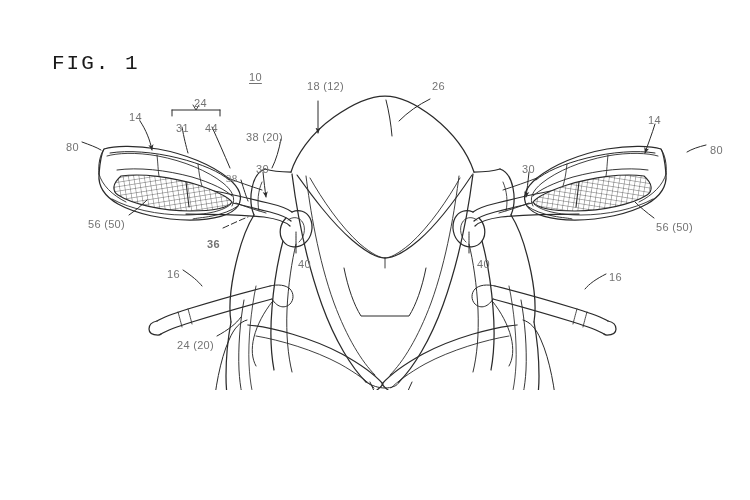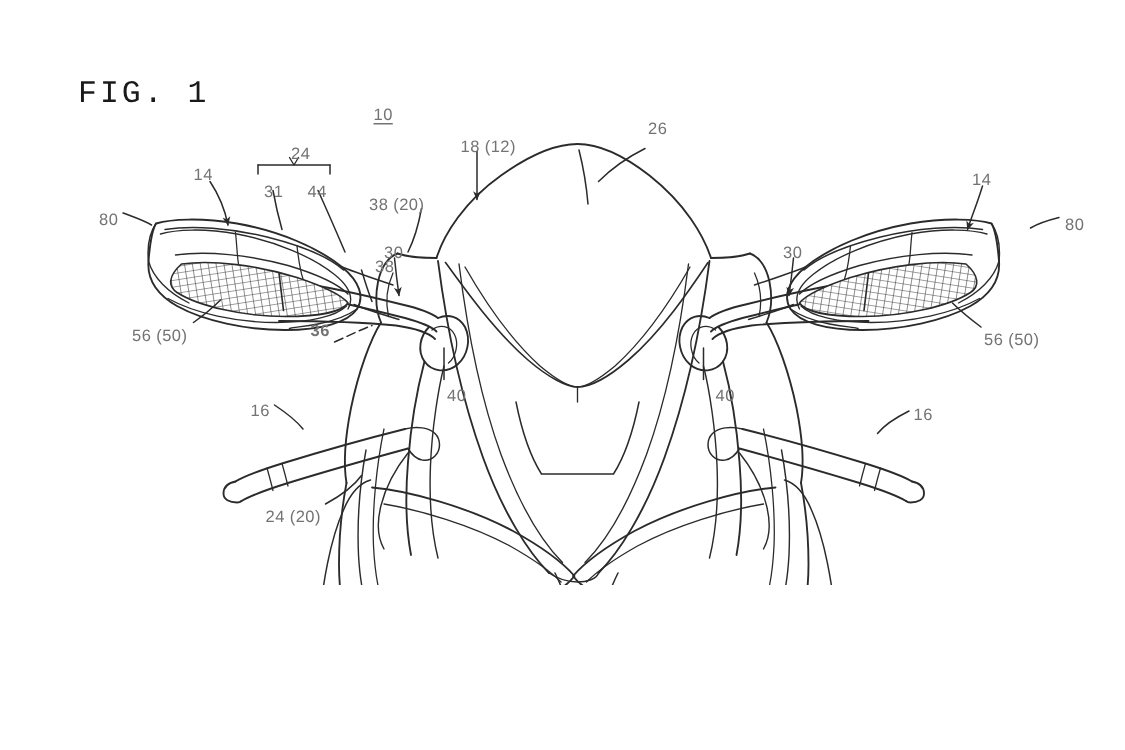--- a/index.html
+++ b/index.html
@@ -298,25 +298,25 @@
   </svg>
 
   <div id="labels">
       <div class="ref-label underlined" style="left: 249px; top: 71px;">10</div>
       <div class="ref-label" style="left: 129px; top: 111px;">14</div>
       <div class="ref-label" style="left: 194px; top: 97px;">24</div>
       <div class="ref-label" style="left: 176px; top: 122px;">31</div>
       <div class="ref-label" style="left: 205px; top: 122px;">44</div>
       <div class="ref-label" style="left: 66px; top: 141px;">80</div>
       <div class="ref-label" style="left: 88px; top: 218px;">56 (50)</div>
-      <div class="ref-label" style="left: 207px; top: 215px; font-weight: bold;">36</div>
-      <div class="ref-label" style="left: 250px; top: 172px;">38</div>
+      <div class="ref-label" style="left: 207px; top: 238px; font-weight: bold;">36</div>
+      <div class="ref-label" style="left: 226px; top: 172px; font-family: Liberation Serif, serif;">38</div>
       <div class="ref-label" style="left: 256px; top: 163px;">30</div>
       <div class="ref-label" style="left: 246px; top: 131px;">38 (20)</div>
-      <div class="ref-label" style="left: 307px; top: 92px;">18 (12)</div>
+      <div class="ref-label" style="left: 307px; top: 80px;">18 (12)</div>
       <div class="ref-label" style="left: 432px; top: 80px;">26</div>
       <div class="ref-label" style="left: 522px; top: 163px;">30</div>
       <div class="ref-label" style="left: 648px; top: 114px;">14</div>
       <div class="ref-label" style="left: 710px; top: 144px;">80</div>
       <div class="ref-label" style="left: 656px; top: 221px;">56 (50)</div>
       <div class="ref-label" style="left: 298px; top: 258px;">40</div>
       <div class="ref-label" style="left: 477px; top: 258px;">40</div>
       <div class="ref-label" style="left: 167px; top: 268px;">16</div>
       <div class="ref-label" style="left: 609px; top: 271px;">16</div>
       <div class="ref-label" style="left: 177px; top: 339px;">24 (20)</div>

